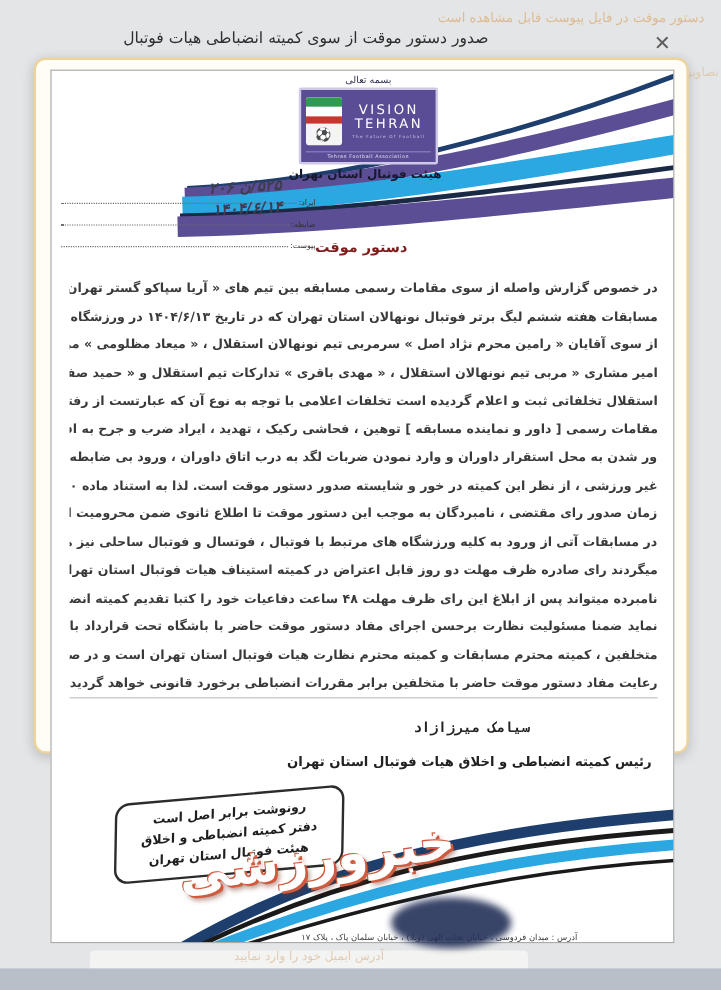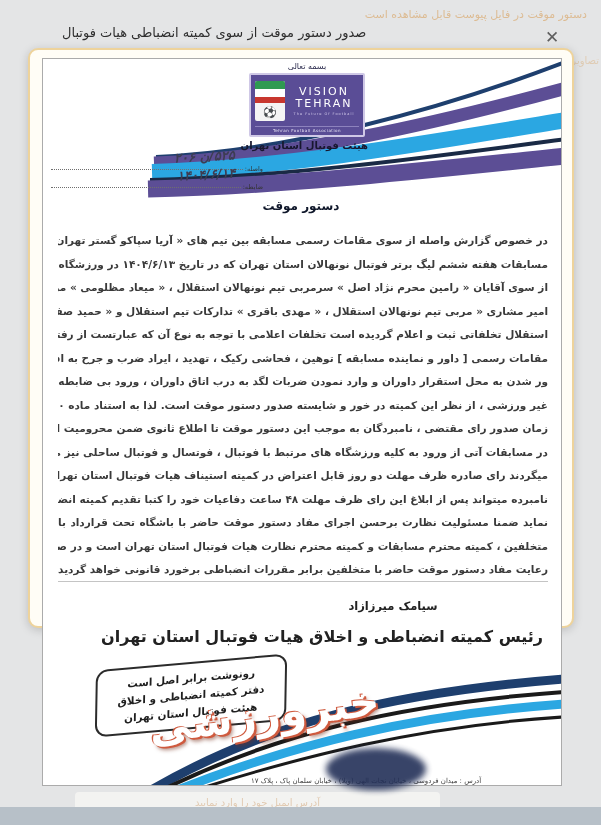--- a/index.html
+++ b/index.html
@@ -15,31 +15,31 @@
     position:absolute; top:8px; right:14px;
     font-size:11px; color:#d9a668; opacity:.65; direction:rtl;
   }
   .bg-faded-side {
     position:absolute; top:55px; right:2px;
     font-size:10px; color:#d9a668; opacity:.4; direction:rtl;
   }
   .bg-bottom-bar {
     position:absolute; left:75px; top:792px; width:365px; height:20px;
     background:#f6f6f4; border-radius:4px; opacity:.85;
-    display:flex; align-items:center; justify-content:center;
+    display:flex; align-items:flex-start; justify-content:center;
   }
   .bg-bottom-bar span { font-size:10px; color:#c98c4e; opacity:.45; direction:rtl; }
   .bg-bottom-band {
     position:absolute; left:0; top:807px; width:601px; height:18px;
     background:#b7c0c8;
   }
   
   .lb-caption {
     position:absolute; top:25px; left:62px; width:345px;
-    font-size:13px; color:#2e2e2e; direction:rtl; text-align:left;
+    font-size:13px; color:#2e2e2e; direction:rtl; text-align:right;
   }
   .lb-close {
     position:absolute; top:26px; left:541px; width:22px; height:22px;
     font-size:17px; font-weight:bold; color:#5f5f5f;
     text-align:center; line-height:22px; cursor:pointer;
   }
   .modal {
     position:absolute; left:28px; top:48px; width:546px; height:580px;
     background:#fffdf6; border:2px solid #eed39b; border-radius:10px;
     box-shadow:0 2px 10px rgba(0,0,0,.18);
@@ -82,33 +82,33 @@
   .meta-label { font-size:6.5px; color:#333; flex:none; padding-left:2px; }
   .meta-dots { flex:1; border-bottom:1px dotted #6f6f6f; height:1px; margin-bottom:3px; }
   .meta-val {
     position:absolute; right:28px; top:-6px;
     font-size:13px; font-style:italic; font-weight:bold; color:#3d3d52;
     letter-spacing:3px; transform:rotate(-3deg); white-space:nowrap;
   }
   
   .doc-heading {
     position:absolute; left:188px; top:140px; width:140px; text-align:center;
-    font-size:12px; font-weight:bold; color:#0f172a; z-index:3;
+    font-size:12px; font-weight:bold; color:#7f1d1d; z-index:3;
   }
   .body-text { position:absolute; left:15px; top:170px; width:490px; z-index:3; }
   .bline {
     direction:rtl; text-align:justify; text-align-last:justify;
     font-size:10.5px; font-weight:bold; color:#3a3a3a;
     height:23.5px; line-height:23.5px; white-space:nowrap; overflow:hidden;
   }
   .bline.last { text-align-last:right; border-bottom:1px solid #c4c4c4; }
   
   .signature { position:absolute; left:200px; top:540px; width:300px; text-align:center; z-index:3; }
-  .sig-name { font-size:11.5px; font-weight:bold; color:#222; margin-bottom:14px; }
-  .sig-title { font-size:16px; font-weight:bold; color:#222; white-space:nowrap; }
+  .sig-name { font-size:11.5px; font-weight:bold; color:#222; margin-bottom:14px;font-family:Liberation Mono, monospace; }
+  .sig-title { font-size:11px; font-weight:bold; color:#222; white-space:nowrap; }
   
   .stamp {
     position:absolute; left:52px; top:603px; width:192px; z-index:4;
     border:2.5px solid #2b2b2b; border-radius:12px; padding:6px 8px;
     transform:rotate(-5deg) skewX(-6deg);
     background:rgba(255,255,255,.75); text-align:center;
   }
   .stamp div { font-size:10.5px; font-weight:bold; color:#1f1f1f; line-height:17px; white-space:nowrap; }
   
   .contact { position:absolute; right:10px; top:680px; width:300px; text-align:left; z-index:3; direction:rtl;margin-top:36px; }
@@ -181,28 +181,32 @@
             <div class="tag">The Future Of Football</div>
           </div>
         </div>
         <div class="logo-strip">Tehran Football Association</div>
       </div>
       <div class="org-name">هیئت فوتبال استان تهران</div>
     </div>
 
     <div class="meta">
       <div class="meta-row">
-        <span class="meta-label">واصله:</span>
+        <span class="meta-label">ایراد:</span>
         <div class="meta-dots"></div>
         <span class="meta-val">۵۲۵/ن ۲۰۶</span>
       </div>
       <div class="meta-row">
         <span class="meta-label">ضابطه:</span>
         <div class="meta-dots"></div>
         <span class="meta-val">۱۴۰۴/۶/۱۴</span>
+      </div>
+      <div class="meta-row">
+        <span class="meta-label">پیوست:</span>
+        <div class="meta-dots"></div>
       </div>
     </div>
 
     <div class="doc-heading">دستور موقت</div>
 
     <div class="body-text">
       <div class="bline">در خصوص گزارش واصله از سوی مقامات رسمی مسابقه بین تیم های « آریا سپاکو گستر تهران » و « استقلال » از سری</div>
       <div class="bline">مسابقات هفته ششم لیگ برتر فوتبال نونهالان استان تهران که در تاریخ ۱۴۰۴/۶/۱۳ در ورزشگاه حامی انجام گرفت ،</div>
       <div class="bline">از سوی آقایان « رامین محرم نژاد اصل » سرمربی تیم نونهالان استقلال ، « میعاد مظلومی » مربی تیم نونهالان استقلال ،</div>
       <div class="bline">امیر مشاری « مربی تیم نونهالان استقلال ، « مهدی باقری » تدارکات تیم استقلال و « حمید صفری » از عوامل آکادمی</div>

